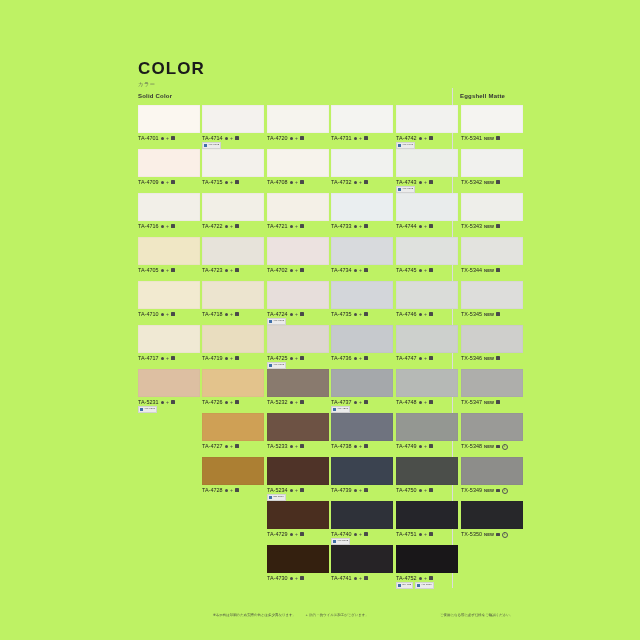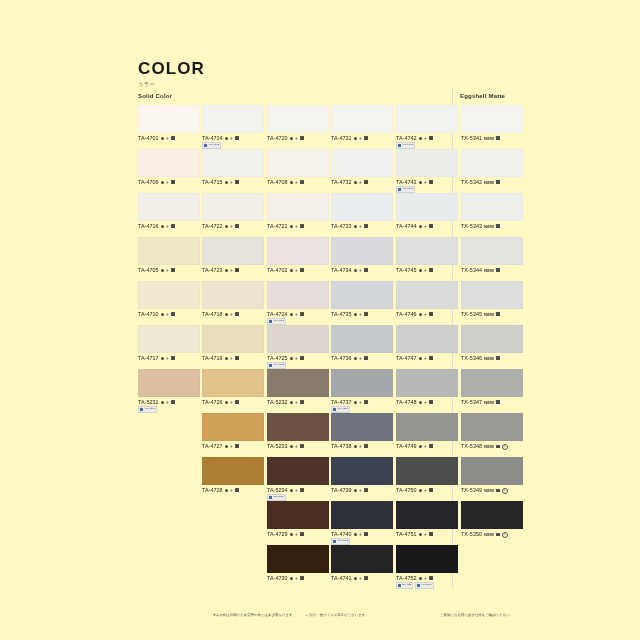--- a/index.html
+++ b/index.html
@@ -6,21 +6,21 @@
   body{
     width:640px;height:640px;
     background:#ffffff;
     font-family:"Liberation Sans","DejaVu Sans",sans-serif;
     color:#1a1a1a;
     overflow:hidden;
     position:relative;
   }
   #page{
     position:absolute;inset:0;
-    background:#fef9c3;
+    background:#bef264;
   }
   
   .header{position:absolute;left:138px;top:60px;}
   .title{
     font-size:17px;font-weight:700;letter-spacing:1.1px;
     color:#1b1b1b;line-height:1;
   }
   .subtitle{
     font-size:5.2px;letter-spacing:.6px;color:#555;
     margin-top:4px;

